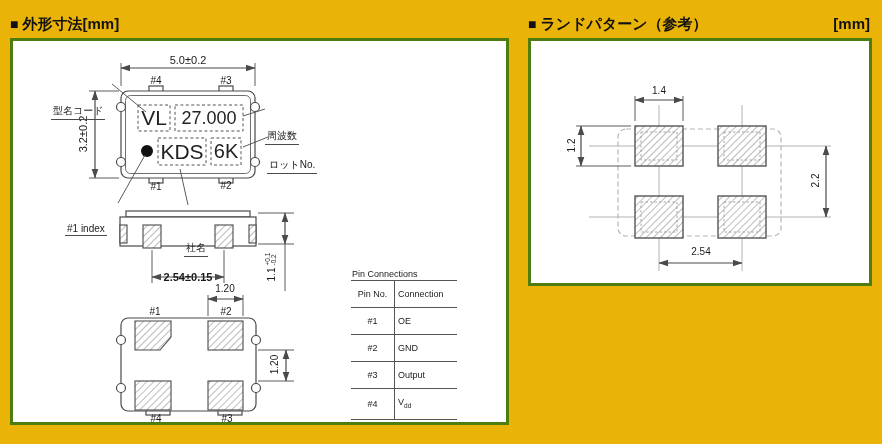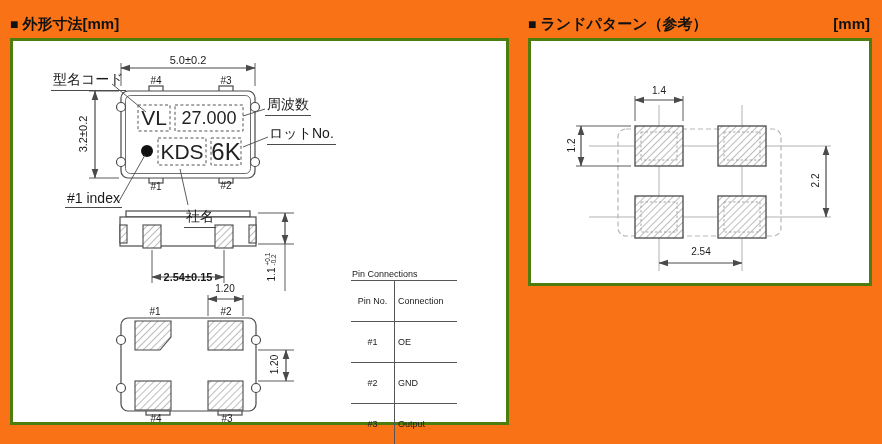--- a/index.html
+++ b/index.html
@@ -1,36 +1,36 @@
 <!DOCTYPE html>
 <html><head>
 <meta charset="utf-8">
 <style>
   html,body{margin:0;padding:0;background:#fff;}
-  .canvas{position:relative;width:882px;height:444px;background:#f97316;overflow:hidden;
+  .canvas{position:relative;width:882px;height:444px;background:#eab308;overflow:hidden;
           font-family:"Liberation Sans",sans-serif;color:#1a1a1a;}
   .sec-title{position:absolute;font-size:15px;font-weight:bold;color:#111;white-space:nowrap;}
   .sec-title .mk{font-size:14px;margin-right:4px;}
   .panel{position:absolute;border:3px solid #4d7c0f;background:#fff;box-sizing:border-box;}
   .layer{position:absolute;left:0;top:0;}
   .t{position:absolute;white-space:nowrap;color:#1a1a1a;}
   .c{text-align:center;}
   .dim{font-size:11px;}
   .dim10{font-size:10px;}
   .rot{transform:rotate(-90deg);}
-  .callout{font-size:14px;border-bottom:1px solid #4a4a4a;padding:0 2px 1px 2px;}
+  .callout{font-size:10px;border-bottom:1px solid #4a4a4a;padding:0 2px 1px 2px;margin-top:33px;}
   .mark{letter-spacing:0px;color:#222;}
   .tol{display:inline-flex;flex-direction:column;font-size:6.5px;line-height:6.5px;
        vertical-align:middle;margin-left:2px;text-align:left;}
   .htol{display:flex;align-items:center;justify-content:center;}
   .tbl-wrap{position:absolute;font-size:9px;color:#222;}
   .tbl-title{margin:0 0 1px 1px;}
   table.dtable{border-collapse:collapse;}
   table.dtable td{border-top:1px solid #555;border-bottom:1px solid #555;
-    padding:15px 3px;height:10px;line-height:10px;font-size:9px;white-space:nowrap;}
+    padding:8px 3px;height:10px;line-height:10px;font-size:9px;white-space:nowrap;}
   table.dtable td.c1{border-right:1px solid #555;text-align:center;}
   sub.vs{font-size:6.5px;}
   .ln{stroke:#4a4a4a;stroke-width:1.2;fill:none;}
   .lnf{stroke:#4a4a4a;stroke-width:1.2;fill:#fff;}
   .thin{stroke:#4a4a4a;stroke-width:0.8;fill:none;}
   .ext{stroke:#4a4a4a;stroke-width:0.9;fill:none;}
   .dsh{stroke:#555;stroke-width:1;fill:none;stroke-dasharray:3,2.4;}
   .cl{stroke:#a9a9a9;stroke-width:0.9;fill:none;}
   .bodydash{stroke:#b5b5b5;stroke-width:1.2;fill:none;stroke-dasharray:5,3;}
   .idash{stroke:#9e9e9e;stroke-width:0.9;fill:none;stroke-dasharray:2.5,2;}
@@ -131,21 +131,21 @@
     <span class="t dim c" style="left:125px;top:13px;width:100px;">5.0±0.2</span>
     <span class="t dim c rot" style="left:40px;top:87px;width:60px;">3.2±0.2</span>
     <span class="t dim10 c" style="left:131px;top:34px;width:24px;">#4</span>
     <span class="t dim10 c" style="left:201px;top:34px;width:24px;">#3</span>
     <span class="t dim10 c" style="left:131px;top:140px;width:24px;">#1</span>
     <span class="t dim10 c" style="left:201px;top:139px;width:24px;">#2</span>
 
     <span class="t mark c" style="left:125px;top:64px;width:32px;height:26px;line-height:26px;font-size:21px;">VL</span>
     <span class="t mark c" style="left:162px;top:64px;width:68px;height:26px;line-height:26px;font-size:18px;">27.000</span>
     <span class="t mark c" style="left:145px;top:97px;width:48px;height:27px;line-height:27px;font-size:21px;">KDS</span>
-    <span class="t mark c" style="left:198px;top:97px;width:30px;height:27px;line-height:27px;font-size:24px;">6K</span>
+    <span class="t mark c" style="left:198px;top:97px;width:30px;height:27px;line-height:27px;font-size:20px;">6K</span>
 
     <span class="t callout" style="left:38px;top:30px;">型名コード</span>
     <span class="t callout" style="left:252px;top:55px;">周波数</span>
     <span class="t callout" style="left:254px;top:84px;">ロットNo.</span>
     <span class="t callout" style="left:171px;top:167px;">社名</span>
     <span class="t callout" style="left:52px;top:149px;text-align:center;">#1 index</span>
 
     <span class="t dim c" style="left:133px;top:230px;width:84px;font-weight:bold;">2.54±0.15</span>
     <span class="t rot htol" style="left:228px;top:219px;width:60px;height:14px;">
       <span class="dim10">1.1</span>

